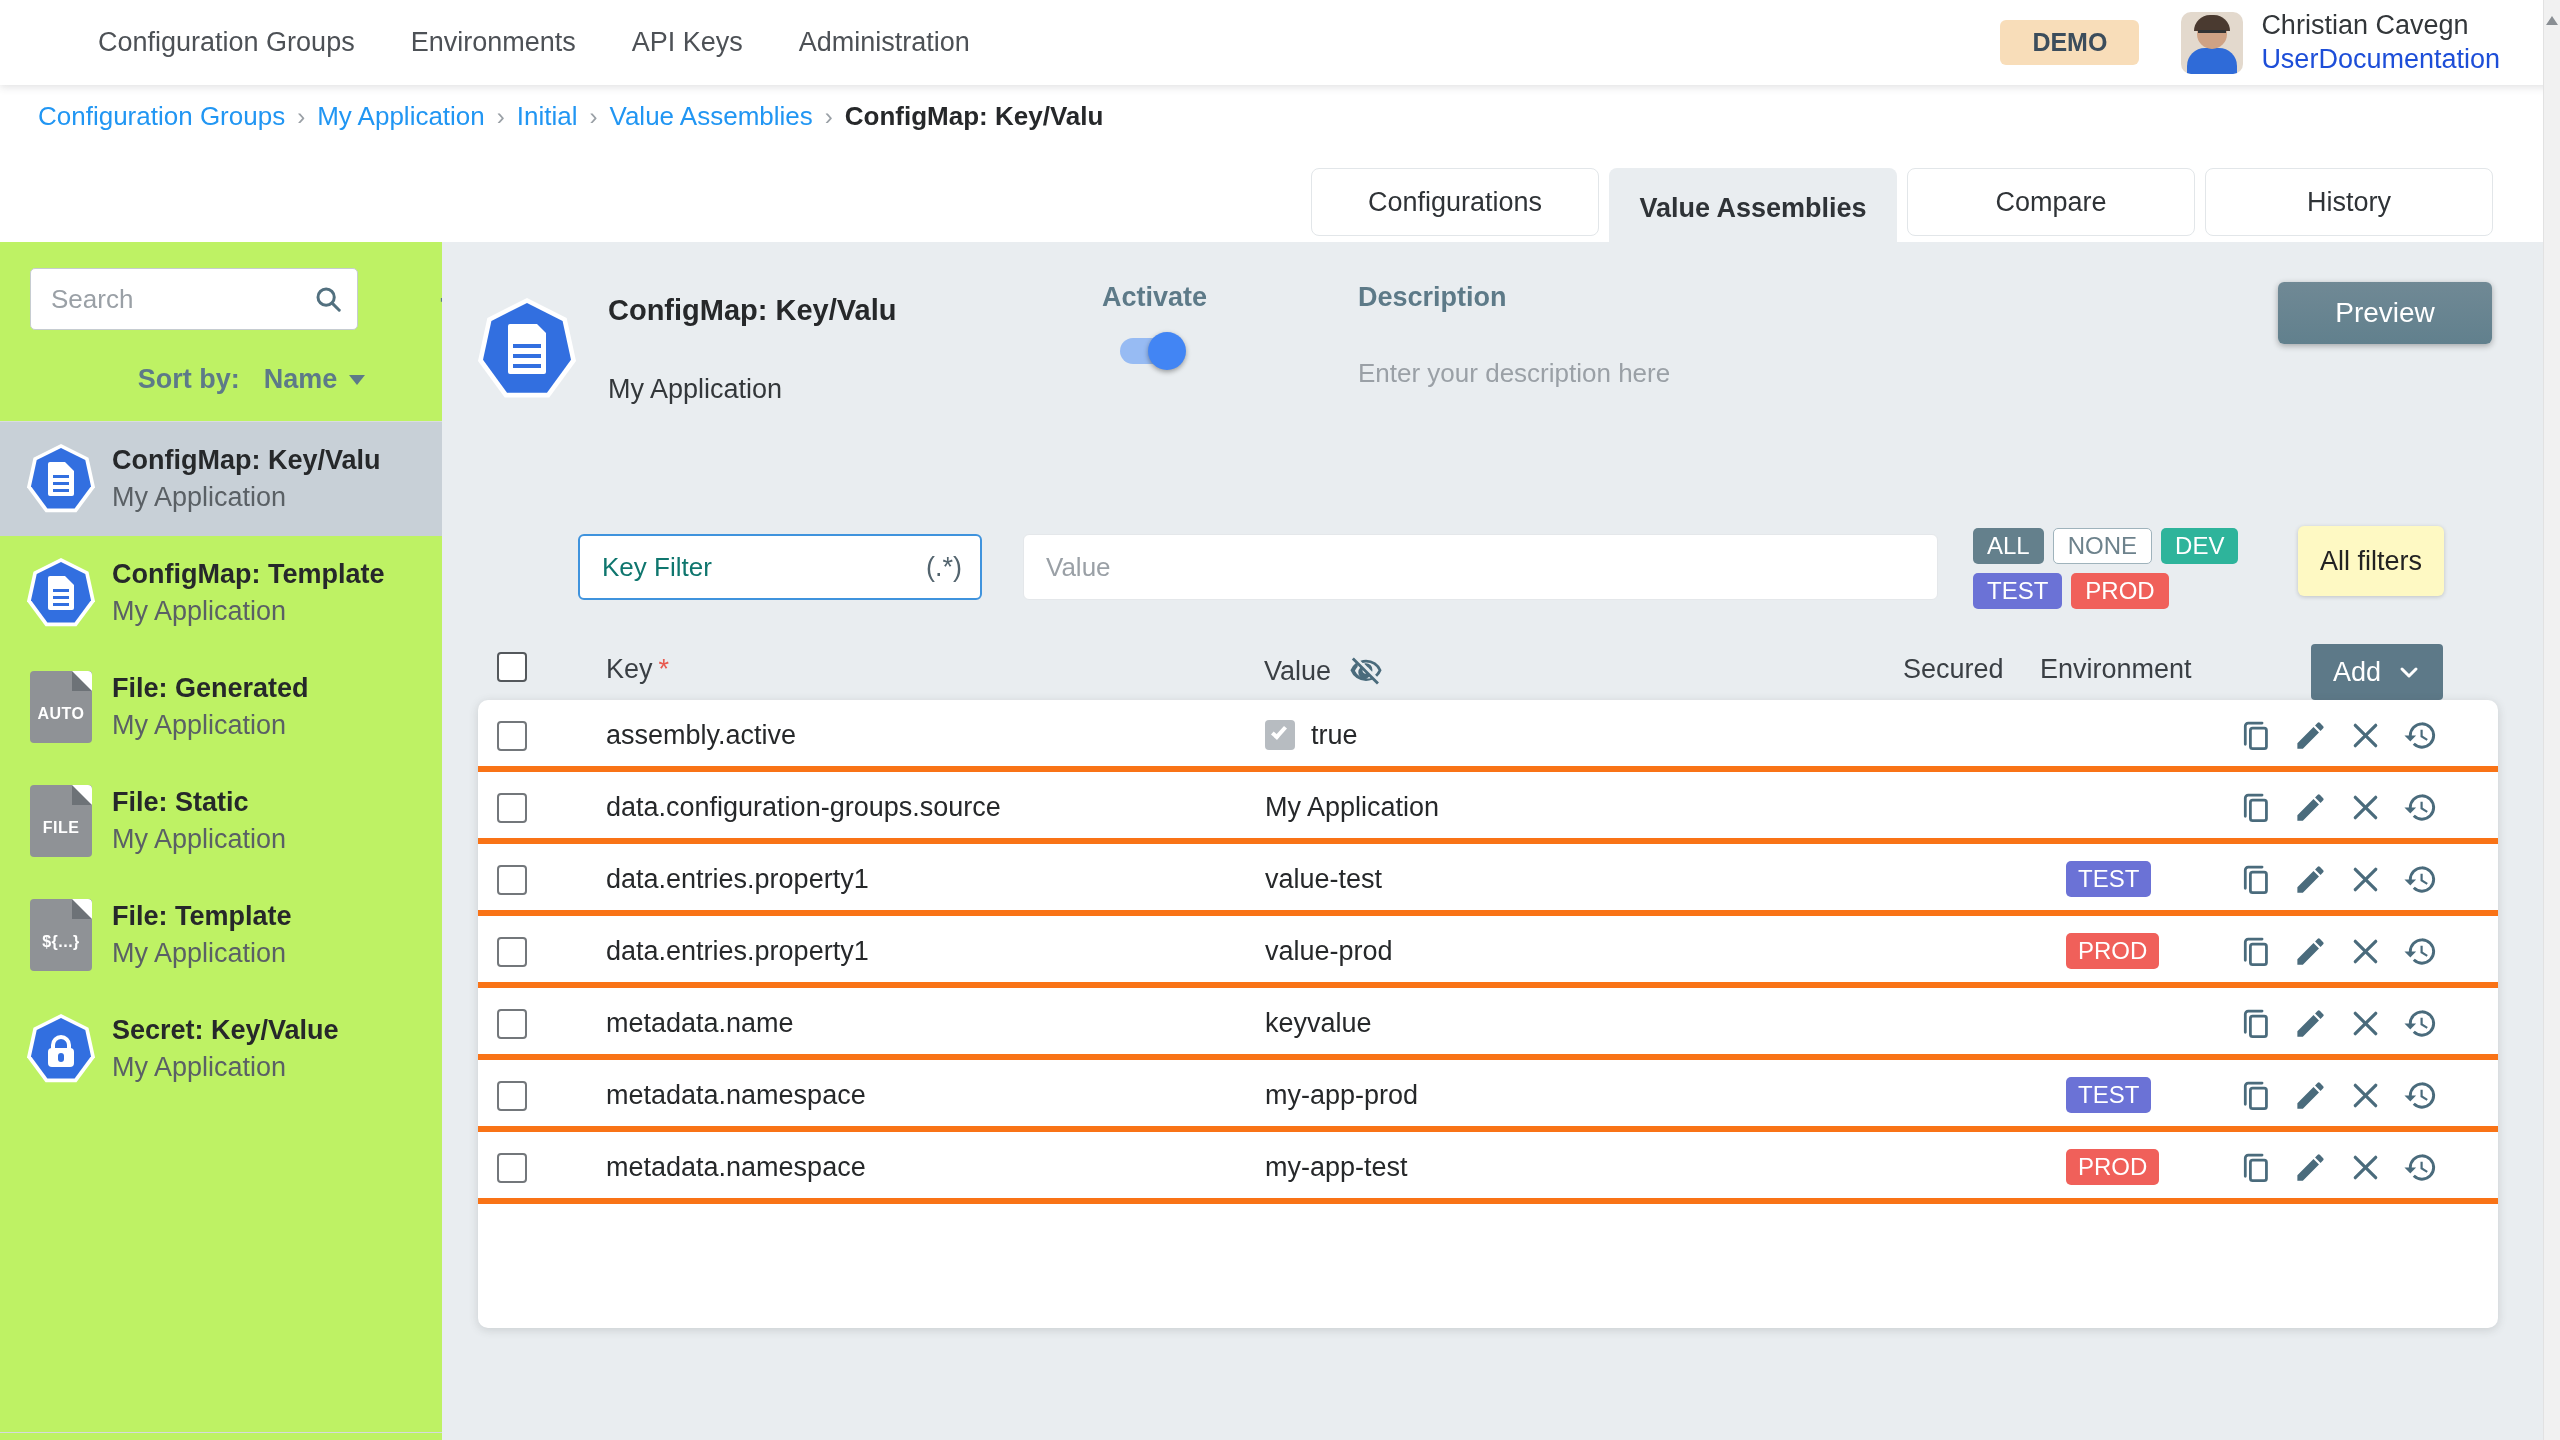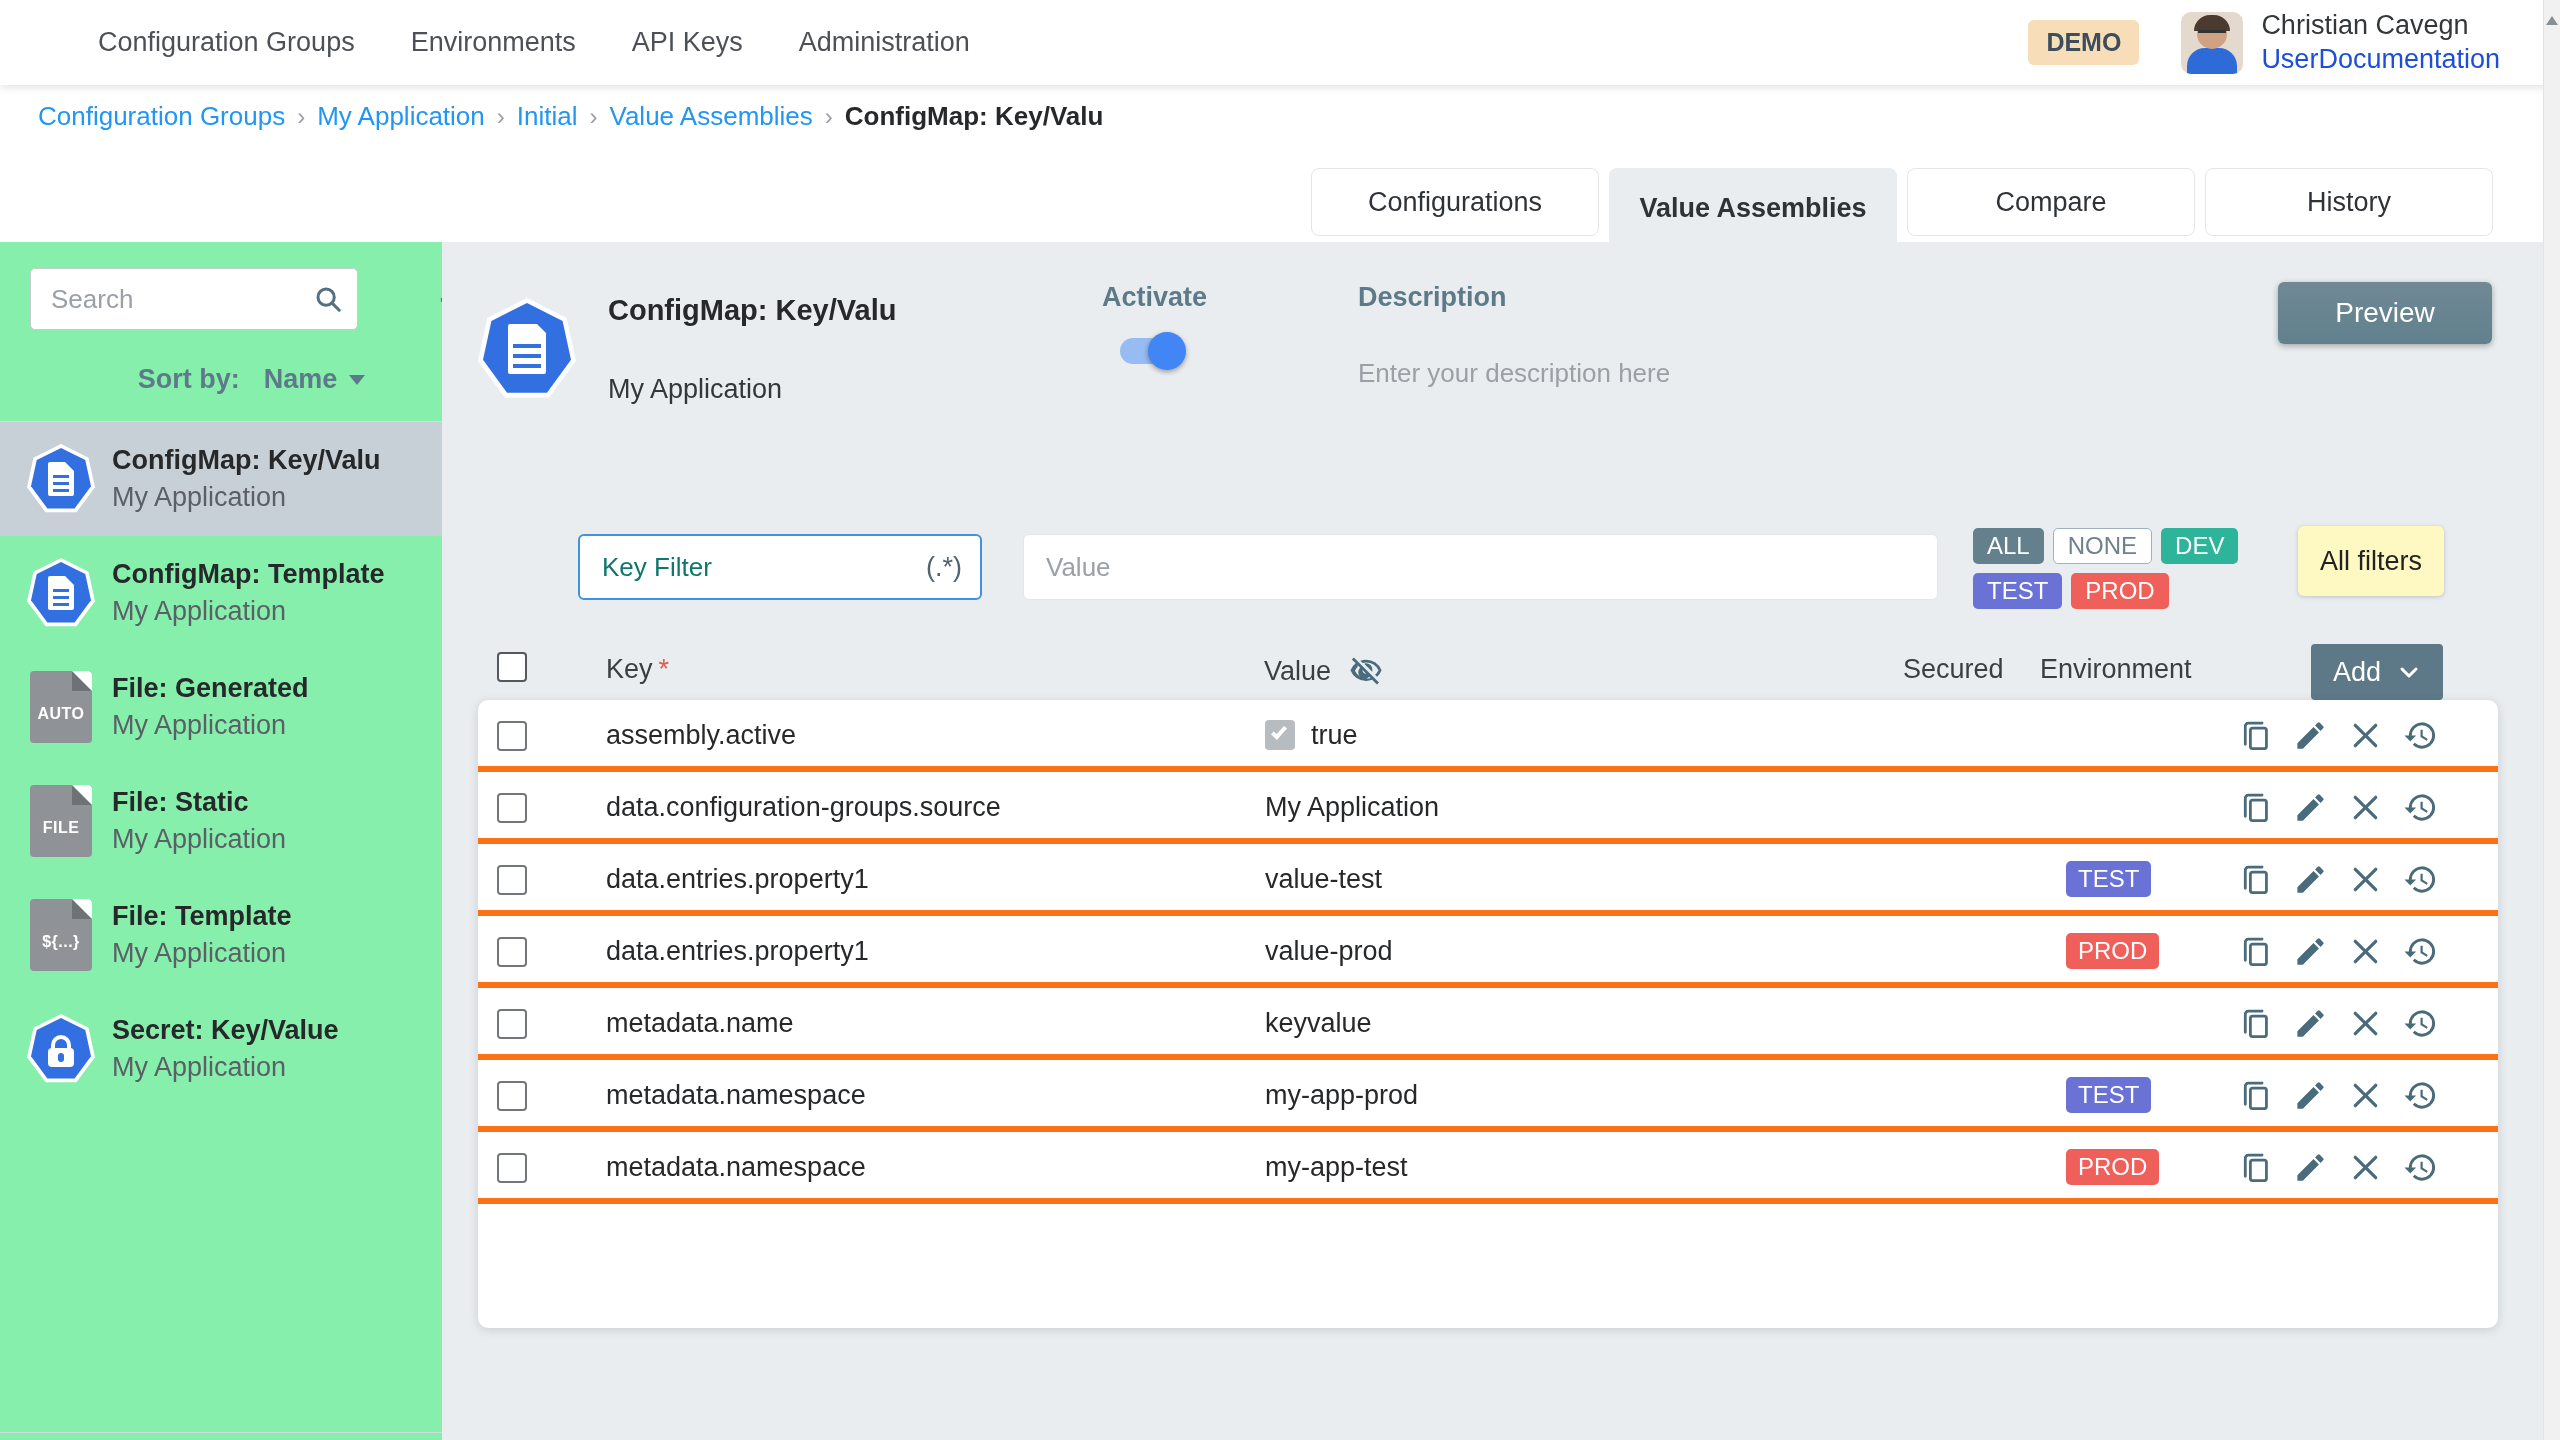--- a/index.html
+++ b/index.html
@@ -11,21 +11,21 @@
   .navbar { position:relative; z-index:6; height:85px; background:#fff; display:flex; align-items:center;
             padding:0 60px 0 40px; box-shadow:0 2px 8px rgba(60,64,67,.16); }
   .logo { display:flex; align-items:center; cursor:pointer; }
   .brand { font-size:44px; font-weight:bold; margin-left:14px; letter-spacing:-1px; }
   .brand .b1 { color:#58595b; }
   .brand .b2 { color:#3d9ce0; }
   .nav-items { display:flex; align-items:center; margin-left:58px; gap:56px; }
   .nav-item { font-size:27px; color:#4d5156; cursor:pointer; white-space:nowrap; }
   .nav-right { margin-left:auto; display:flex; align-items:center; }
   .demo-badge { background:#f8ddb9; color:#3c4d5c; font-weight:bold; font-size:25px;
-                padding:8px 18px; border-radius:6px; }
+                padding:8px 32px; border-radius:6px; }
   .avatar { width:62px; height:62px; border-radius:10px; margin-left:42px; position:relative;
             overflow:hidden; background:#e3d9cd; flex:none; }
   .avatar .head { position:absolute; left:16px; top:7px; width:30px; height:30px; border-radius:50%; background:#cfa284; }
   .avatar .hair { position:absolute; left:13px; top:3px; width:36px; height:16px; border-radius:16px 16px 0 0; background:#4a3a30; }
   .avatar .glasses { position:absolute; left:17px; top:18px; width:28px; height:7px; border-top:3px solid #333; }
   .avatar .body { position:absolute; left:6px; top:36px; width:50px; height:30px; border-radius:18px 18px 0 0; background:#2f6bd8; }
   .user-text { margin-left:18px; line-height:1.25; }
   .user-name { font-size:27px; color:#33373a; }
   .user-tenant { font-size:27px; color:#1d4ed8; }
 
@@ -40,21 +40,21 @@
          display:flex; align-items:center; justify-content:center; font-size:27px; color:#2f3337; cursor:pointer; }
   .tab.active { background:#e9edf0; border:none; border-radius:8px 8px 0 0; font-weight:bold; height:80px; }
 
   
   .main-zone { position:relative; height:1198px; }
   .scrollbar { position:absolute; right:0; top:-242px; width:17px; height:1440px; background:#f1f1f1;
                border-left:1px solid #e2e2e2; z-index:10; cursor:pointer; }
   .scroll-up { width:0; height:0; border-left:6px solid transparent; border-right:6px solid transparent;
                border-bottom:9px solid #8a8f94; margin:16px auto 0; }
 
-  .sidebar { position:absolute; left:0; top:0; width:504px; height:1198px; background:#86efac;
+  .sidebar { position:absolute; left:0; top:0; width:504px; height:1198px; background:#bef264;
              border-right:1px solid #d8dde1; }
   .sidebar-inner { position:relative; height:1191px; border-bottom:1px solid #d5dade; overflow:hidden; }
   .search-row { display:flex; align-items:center; margin:26px 22px 0 30px; }
   .search-box { width:328px; height:62px; border:1.5px solid #c6ccd1; border-radius:5px; background:#fff;
                 display:flex; align-items:center; padding:0 14px 0 20px; }
   .search-ph { font-size:26px; color:#9aa0a6; flex:1; }
   .plus-btn { margin-left:auto; width:54px; text-align:center; font-size:54px; font-weight:300;
               color:#5d7a88; line-height:54px; cursor:pointer; }
   .sort-row { margin-top:34px; display:flex; justify-content:center; align-items:center; gap:24px;
               font-size:27px; font-weight:bold; color:#5d7a88; }

